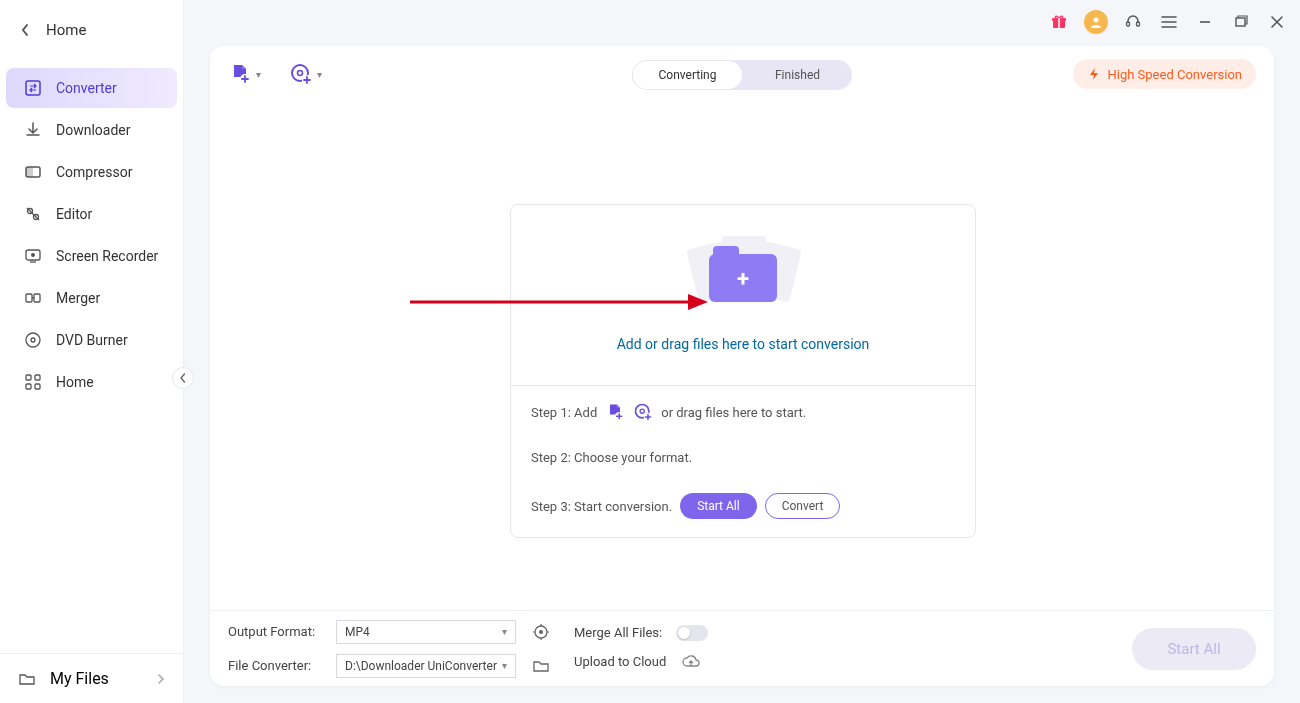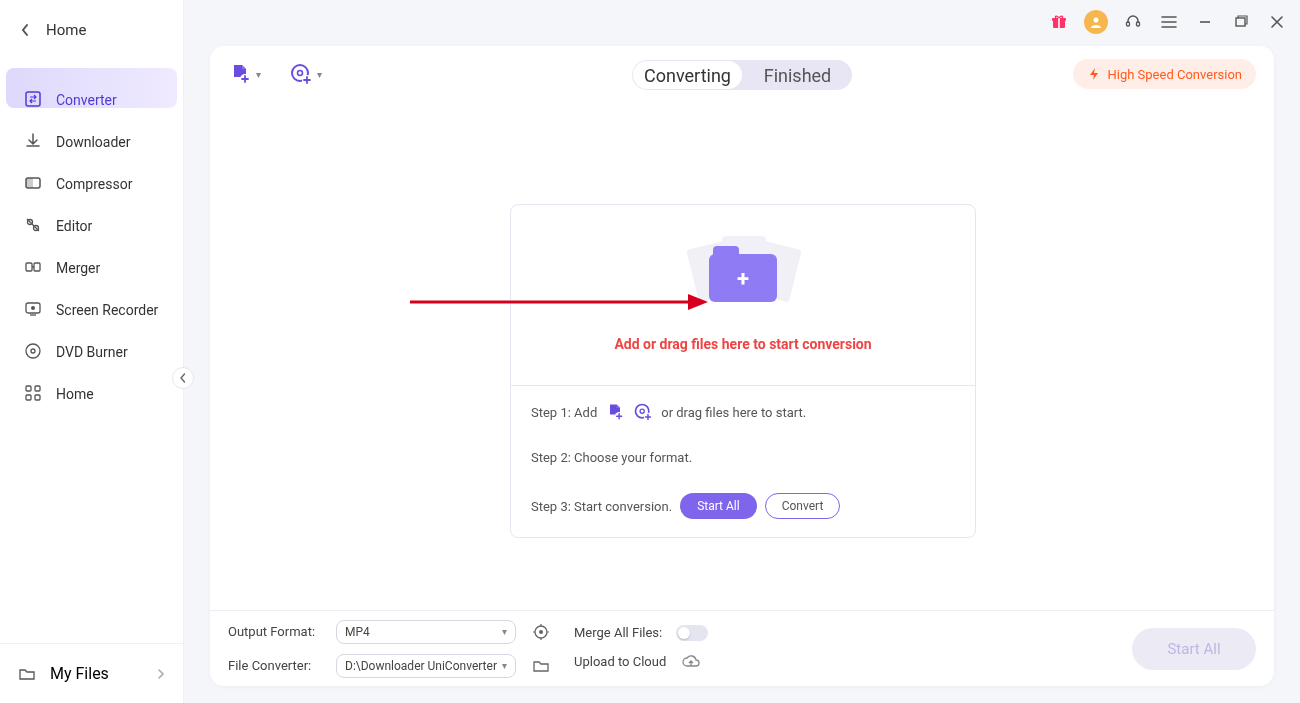--- a/index.html
+++ b/index.html
@@ -2,63 +2,63 @@
 <html><head>
 <meta charset="utf-8">
 <style>
   * { box-sizing: border-box; margin: 0; padding: 0; font-family: -apple-system, BlinkMacSystemFont, "Segoe UI", Roboto, Arial, sans-serif; }
   body { background: #f5f6fa; width: 1300px; height: 703px; overflow: hidden; position: relative; }
   .sidebar { position: absolute; top: 0; left: 0; width: 184px; height: 703px; background: #fff; border-right: 1px solid #eef0f5; }
   .back-home { display:flex; align-items:center; gap:16px; height:60px; padding: 4px 20px; cursor:pointer; }
   .back-home .chev { color:#666; font-size:16px; }
   .back-home .lbl { font-size:15px; color:#333; }
   .side-list { padding-top: 8px; }
-  .side-item { display:flex; align-items:flex-end; gap:14px; height:40px; padding: 0 18px; cursor:pointer; color:#333; font-size:14px; border-radius: 8px; margin: 0 6px 2px 6px;}
+  .side-item { display:flex; align-items:center; gap:14px; height:40px; padding: 0 18px; cursor:pointer; color:#333; font-size:14px; border-radius: 8px; margin: 0 6px 2px 6px;}
   .side-item .ico { width:18px; display:flex; align-items:center; justify-content:center; color:#555;}
   .side-item.active { background: linear-gradient(90deg,#ded9fb 0%, #efeaff 100%); color:#4f3bd6; }
   .side-item.active .ico { color:#4f3bd6; }
-  .my-files { position:absolute; bottom:0; left:0; right:0; height:60px; border-top:1px solid #eef0f5; display:flex; align-items:center; padding:0 18px; gap:14px; cursor:pointer;}
+  .my-files { position:absolute; bottom:0; left:0; right:0; height:50px; border-top:1px solid #eef0f5; display:flex; align-items:center; padding:0 18px; gap:14px; cursor:pointer;}
   .my-files .chev-r { margin-left:auto; color:#aaa; }
   .collapse-btn { position:absolute; left:172px; top:367px; width:22px; height:22px; background:#fff; border:1px solid #e5e7ef; border-radius:50%; display:flex; align-items:center; justify-content:center; cursor:pointer; font-size:10px; color:#666; z-index:5; }
   .main { position:absolute; left:184px; top:0; width:1116px; height:703px; }
   .titlebar { height:44px; display:flex; align-items:center; justify-content:flex-end; gap:14px; padding: 0 12px; }
   .titlebar .tb-ico { width:22px; height:22px; display:flex; align-items:center; justify-content:center; cursor:pointer; color:#555; }
   .avatar { width:24px; height:24px; border-radius:50%; background:#f7b74f; display:flex; align-items:center; justify-content:center; }
   .panel { position:absolute; left:26px; top:46px; width:1064px; height:640px; background:#fff; border-radius:14px; box-shadow:0 1px 4px rgba(0,0,0,0.04); }
   .toolbar { height:56px; display:flex; align-items:center; padding:0 18px; }
   .tb-left { display:flex; gap:28px; align-items:center; }
   .tb-add-btn { display:flex; align-items:center; gap:4px; cursor:pointer; }
   .tb-add-btn .dd { color:#888; font-size:10px; }
   .tabs { position:absolute; left:50%; transform:translateX(-50%); top:14px; width:220px; height:30px; background:#e8e6f5; border-radius:15px; display:flex; align-items:center; }
-  .tab { flex:1; height:28px; display:flex; align-items:center; justify-content:center; font-size:18px; color:#555; cursor:pointer; border-radius:14px; }
+  .tab { flex:1; height:28px; display:flex; align-items:center; justify-content:center; font-size:12px; color:#555; cursor:pointer; border-radius:14px; }
   .tab.active { background:#fff; margin:1px; color:#333; }
   .high-speed { margin-left:auto; height:30px; background:#ffeee7; color:#ff5b1f; border-radius:15px; padding: 0 14px; display:flex; align-items:center; gap:6px; font-size:13px; cursor:pointer; }
   .dropzone-card { position:absolute; left:300px; top:158px; width:466px; border:1px solid #e5e6ef; border-radius:8px; }
   .dz-upper { height:180px; display:flex; flex-direction:column; align-items:center; justify-content:center; gap:18px; position:relative; }
-  .dz-text { font-size:14px; color:#ef4444;font-weight:bold; }
+  .dz-text { font-size:14px; color:#0369a1; }
   .folder-stack { position:relative; width:130px; height:80px; display:flex; align-items:center; justify-content:center; }
   .bg-doc { position:absolute; width:44px; height:54px; background:#f1f0f7; border-radius:4px; }
   .bg-doc.d1 { left:14px; top:6px; transform:rotate(-14deg); }
   .bg-doc.d2 { left:44px; top:-2px; }
   .bg-doc.d3 { left:74px; top:6px; transform:rotate(14deg); }
   .folder { position:relative; width:68px; height:48px; background:#8f7bf4; border-radius:6px; display:flex; align-items:center; justify-content:center; }
   .folder::before { content:""; position:absolute; top:-8px; left:4px; width:26px; height:12px; background:#8f7bf4; border-radius:4px 4px 0 0; }
   .folder .plus { color:#fff; font-size:22px; font-weight:bold; }
   .dz-steps { border-top:1px solid #e5e6ef; padding:16px 20px 18px; display:flex; flex-direction:column; gap:28px; font-size:13px; color:#555; }
   .step-row { display:flex; align-items:center; gap:8px; flex-wrap:wrap; }
   .step-row .mini-ico { display:inline-flex; }
   .pill-btn { height:26px; padding:0 16px; border-radius:13px; font-size:12px; cursor:pointer; display:inline-flex; align-items:center; justify-content:center; border:1px solid transparent;}
   .pill-primary { background:#7e65ec; color:#fff; }
   .pill-outline { background:#fff; border:1px solid #7e65ec; color:#555;justify-content:center; }
   .arrow-annot { position:absolute; left:200px; top:246px; pointer-events:none; }
   .bottom-bar { position:absolute; left:0; right:0; bottom:0; height:76px; border-top:1px solid #edeef4; display:flex; align-items:center; padding:0 18px; }
   .bb-left { display:flex; flex-direction:column; gap:10px; }
   .bb-row { display:flex; align-items:center; gap:14px; font-size:13px; color:#444; }
   .bb-row .lbl { width:94px; }
-  .dd-box { width:180px; height:24px; border:1px solid #d7d8e2; border-radius:8px; display:flex; align-items:center; padding:0 8px; justify-content:space-between; font-size:12px; color:#444; cursor:pointer; background:#fff;}
+  .dd-box { width:180px; height:24px; border:1px solid #d7d8e2; border-radius:0; display:flex; align-items:center; padding:0 8px; justify-content:space-between; font-size:12px; color:#444; cursor:pointer; background:#fff;}
   .dd-box .chevd { color:#888; font-size:10px; }
   .small-ico { width:22px; height:22px; display:flex; align-items:center; justify-content:center; color:#666; cursor:pointer;}
   .bb-mid { display:flex; flex-direction:column; gap:10px; margin-left:22px;text-align:right;}
   .toggle { width:32px; height:16px; background:#e4e5ee; border-radius:8px; position:relative; cursor:pointer;}
   .toggle::after { content:""; position:absolute; width:12px; height:12px; background:#fff; border-radius:50%; top:2px; left:2px; box-shadow:0 1px 2px rgba(0,0,0,0.2);}
   .start-all-big { margin-left:auto; width:124px; height:42px; background:#eceaf5; color:#bfb6e5; border-radius:21px; display:flex; align-items:center; justify-content:center; font-size:15px; cursor:pointer;}
   svg { display:block; }
 </style>
 </head>
 <body>
@@ -105,36 +105,36 @@
             <circle cx="6" cy="6" r="2.5" stroke="currentColor" fill="none" stroke-width="1.3"></circle>
             <circle cx="12" cy="12" r="2.5" stroke="currentColor" fill="none" stroke-width="1.3"></circle>
             <path d="M8 8 L15 15 M10 10 L3 3" stroke="currentColor" stroke-width="1.3"></path>
           </svg>
       </span>
       <span>Editor</span>
     </div>
     <div class="side-item">
       <span class="ico">
         <svg width="18" height="18" viewBox="0 0 18 18">
+            <rect x="2" y="3" width="14" height="10" rx="2" stroke="currentColor" fill="none" stroke-width="1.3"></rect>
+            <circle cx="9" cy="8" r="2" fill="currentColor"></circle>
+            <path d="M6 15 H12" stroke="currentColor" stroke-width="1.3"></path>
+          </svg>
+      </span>
+      <span>Screen Recorder</span>
+    </div>
+    <div class="side-item">
+      <span class="ico">
+        <svg width="18" height="18" viewBox="0 0 18 18">
             <rect x="2" y="5" width="6" height="8" rx="1" stroke="currentColor" fill="none" stroke-width="1.3"></rect>
             <rect x="10" y="5" width="6" height="8" rx="1" stroke="currentColor" fill="none" stroke-width="1.3"></rect>
             <path d="M8 9 H10" stroke="currentColor" stroke-width="1.3"></path>
           </svg>
       </span>
       <span>Merger</span>
-    </div>
-    <div class="side-item">
-      <span class="ico">
-        <svg width="18" height="18" viewBox="0 0 18 18">
-            <rect x="2" y="3" width="14" height="10" rx="2" stroke="currentColor" fill="none" stroke-width="1.3"></rect>
-            <circle cx="9" cy="8" r="2" fill="currentColor"></circle>
-            <path d="M6 15 H12" stroke="currentColor" stroke-width="1.3"></path>
-          </svg>
-      </span>
-      <span>Screen Recorder</span>
     </div>
     <div class="side-item">
       <span class="ico">
         <svg width="18" height="18" viewBox="0 0 18 18">
             <circle cx="9" cy="9" r="7" stroke="currentColor" fill="none" stroke-width="1.3"></circle>
             <circle cx="9" cy="9" r="2" stroke="currentColor" fill="none" stroke-width="1.3"></circle>
           </svg>
       </span>
       <span>DVD Burner</span>
     </div>

